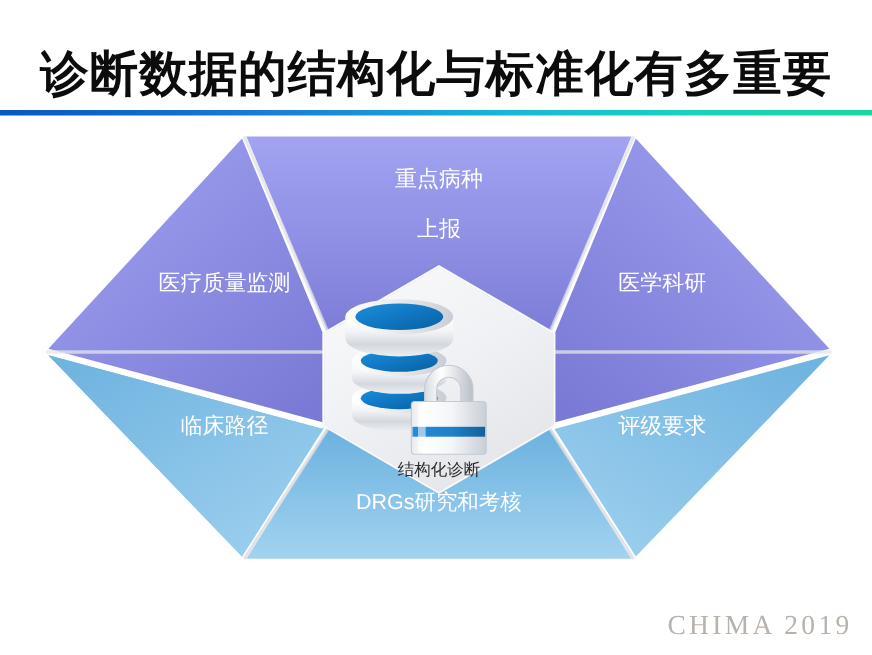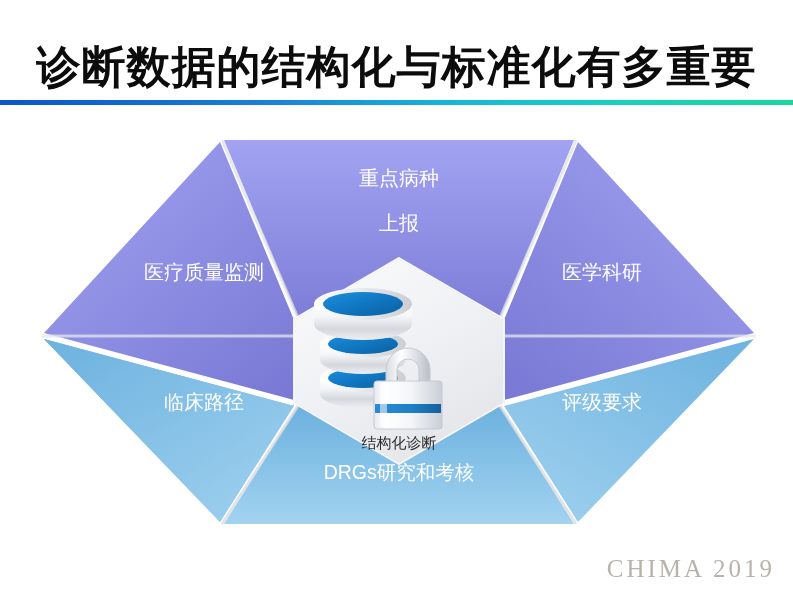--- a/index.html
+++ b/index.html
@@ -41,21 +41,21 @@
         #1a82d8 34%,
         #16b8d8 58%,
         #16d2c0 78%,
         #18d79e 100%);
   }
 
   
   #diagram {
     position: absolute;
     left: 36px;
-    top: 132px;
+    top: 116px;
     width: 726px;
     height: 398px;
   }
   #diagram svg {
     display: block;
   }
 
   .seg-label {
     fill: #ffffff;
     font-family: "Liberation Sans", "DejaVu Sans", sans-serif;

